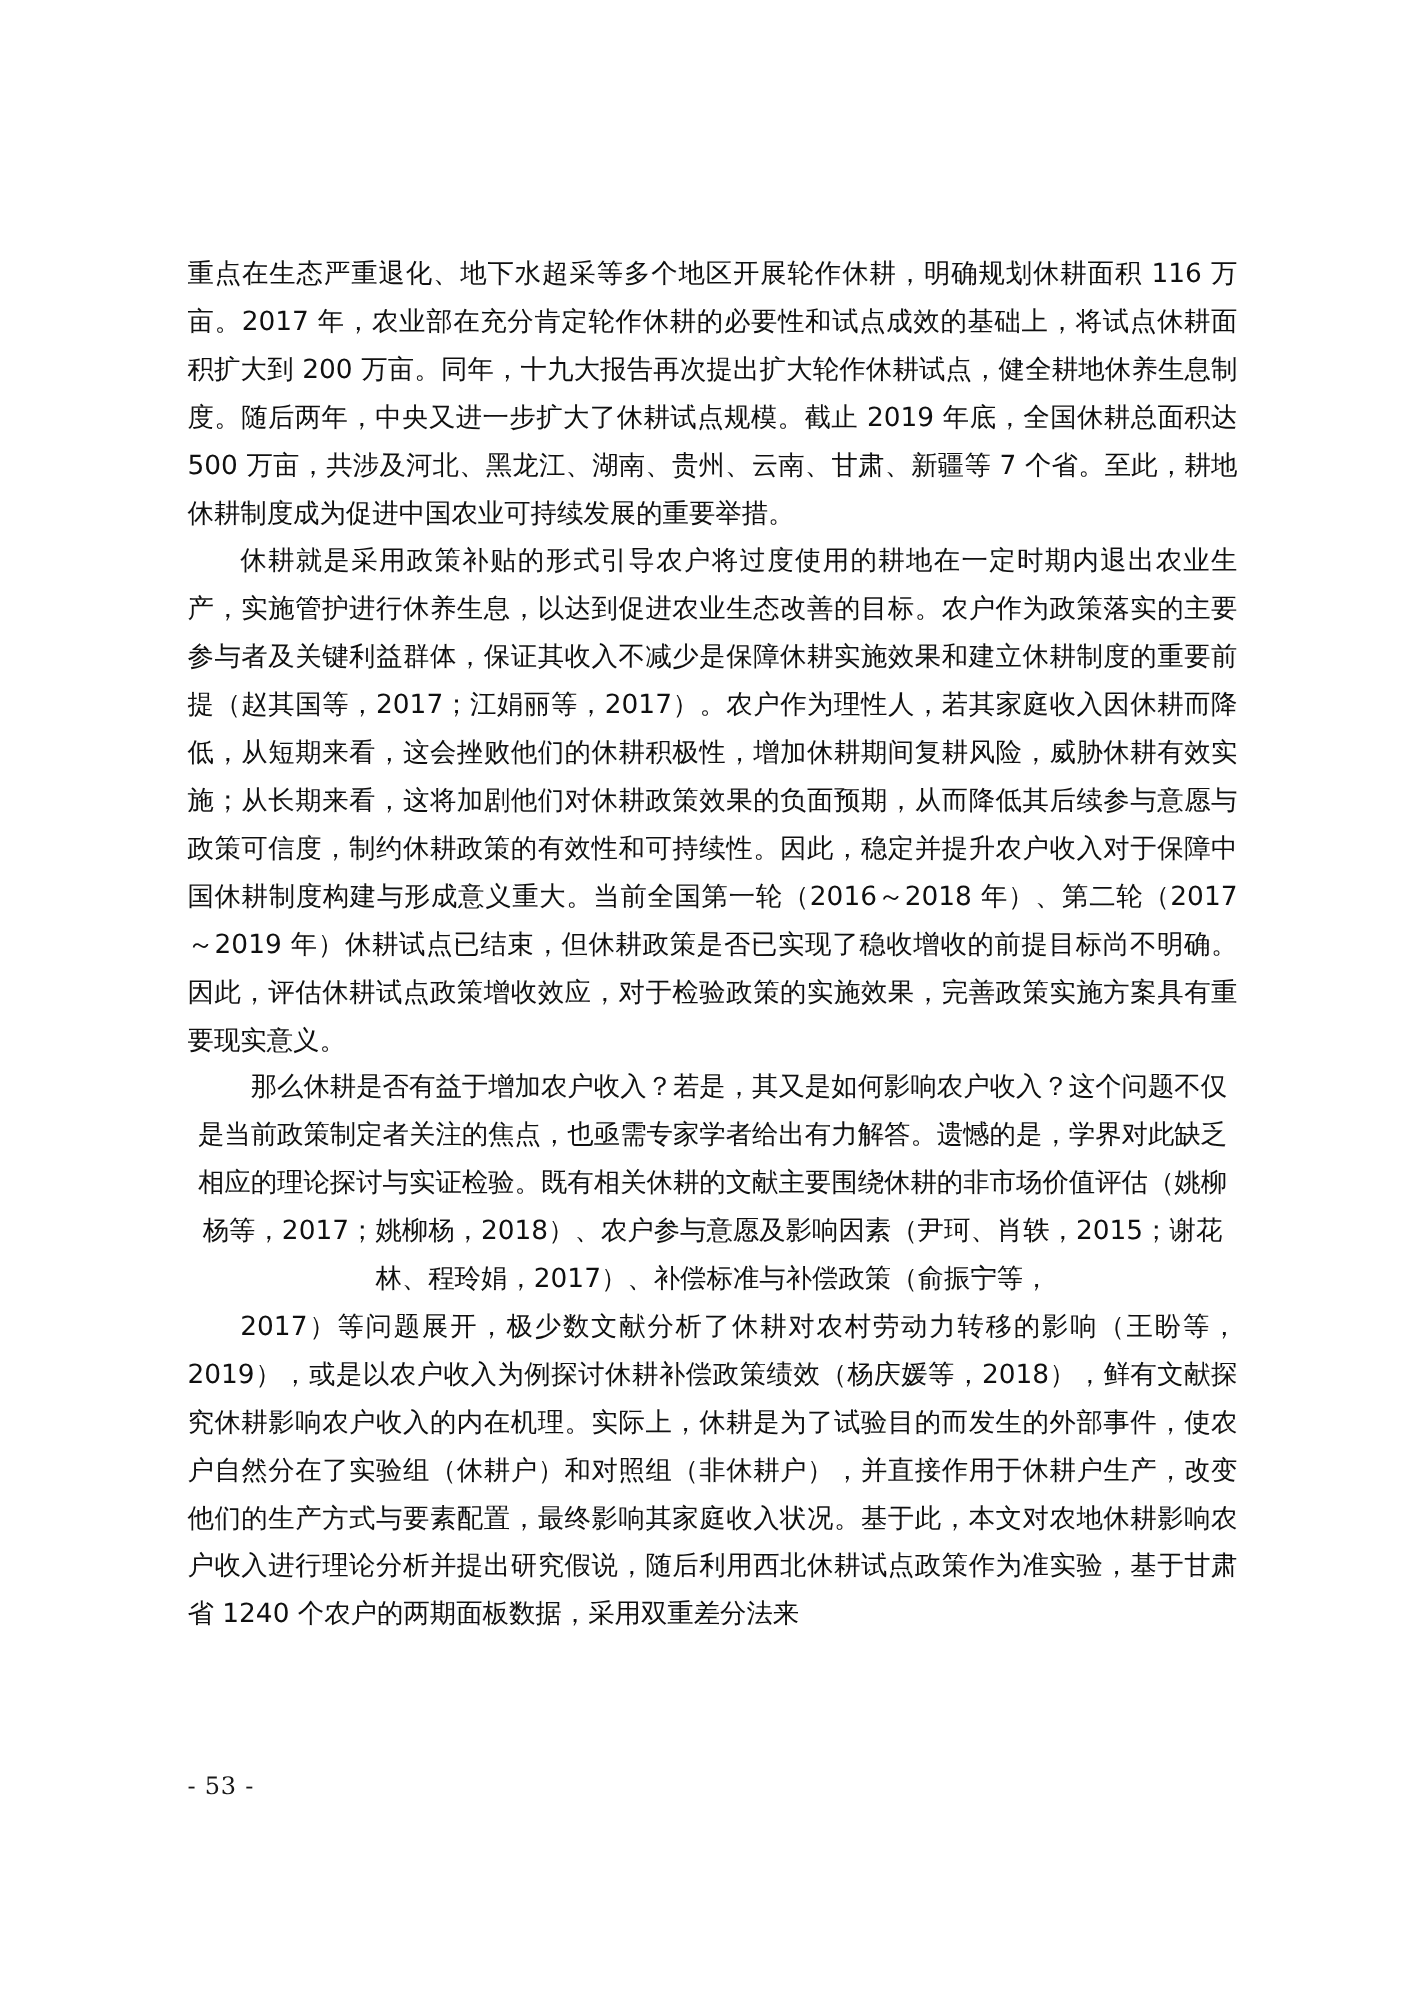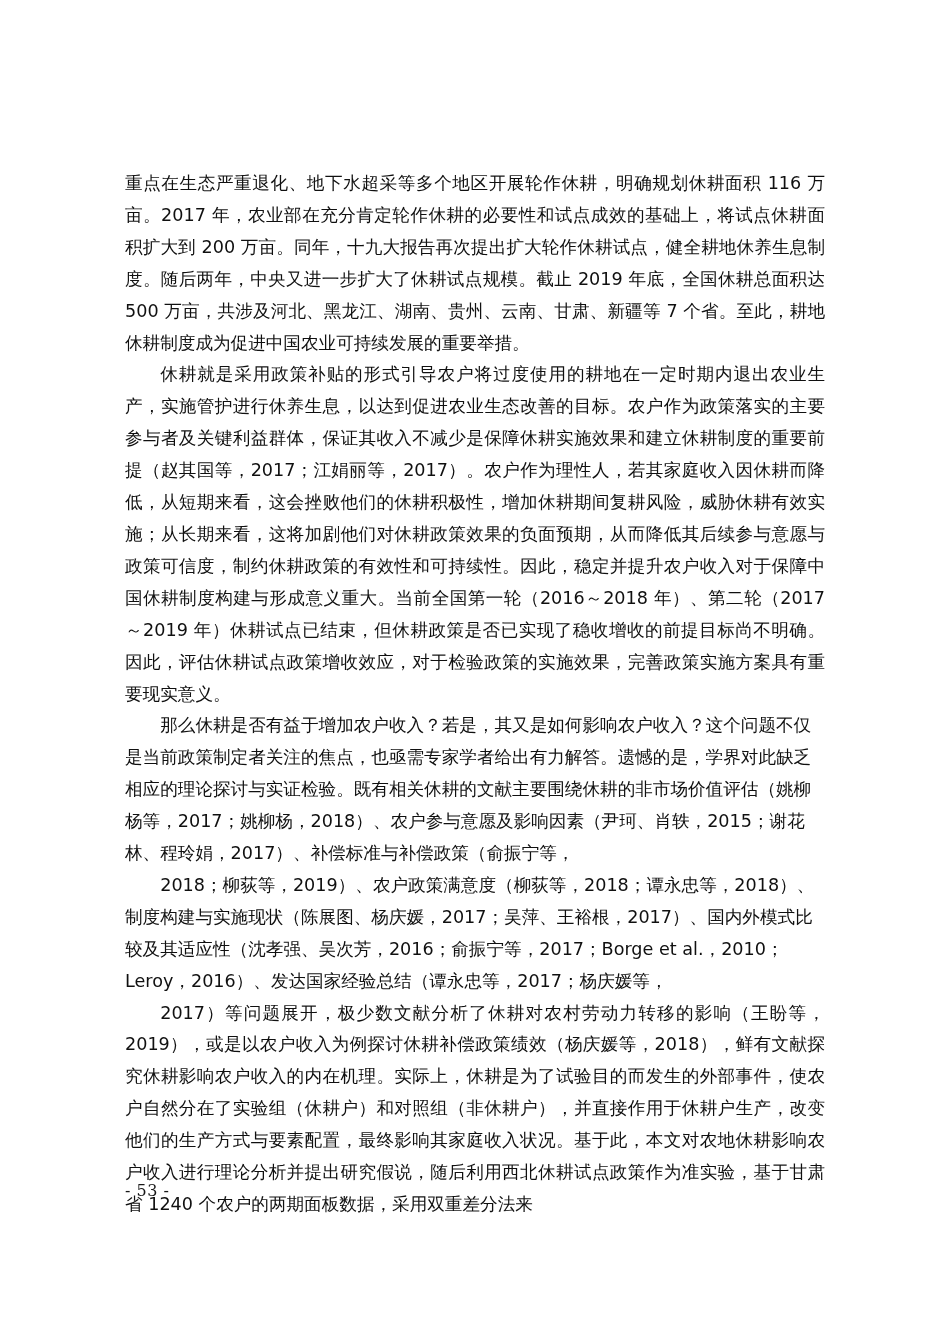--- a/index.html
+++ b/index.html
@@ -39,21 +39,21 @@
     letter-spacing: 0px;
     word-spacing: 0px;
     text-indent: 0;
   }
   .para.indent {
     text-indent: 2em;
   }
   
   .para .brk {
     display: block;
-    text-align: left;
+    text-align: center;
   }
   .para .brk-cont {
     display: block;
     text-align: justify;
     text-justify: inter-ideograph;
   }
   .page-number {
     position: absolute;
     left: 125px;
     top: 1180px;
@@ -70,21 +70,20 @@
 <div class="page">
 
   <div class="text-block">
 
     <p class="para">重点在生态严重退化、地下水超采等多个地区开展轮作休耕，明确规划休耕面积 116 万亩。2017 年，农业部在充分肯定轮作休耕的必要性和试点成效的基础上，将试点休耕面积扩大到 200 万亩。同年，十九大报告再次提出扩大轮作休耕试点，健全耕地休养生息制度。随后两年，中央又进一步扩大了休耕试点规模。截止 2019 年底，全国休耕总面积达 500 万亩，共涉及河北、黑龙江、湖南、贵州、云南、甘肃、新疆等 7 个省。至此，耕地休耕制度成为促进中国农业可持续发展的重要举措。</p>
 
     <p class="para indent">休耕就是采用政策补贴的形式引导农户将过度使用的耕地在一定时期内退出农业生产，实施管护进行休养生息，以达到促进农业生态改善的目标。农户作为政策落实的主要参与者及关键利益群体，保证其收入不减少是保障休耕实施效果和建立休耕制度的重要前提（赵其国等，2017；江娟丽等，2017）。农户作为理性人，若其家庭收入因休耕而降低，从短期来看，这会挫败他们的休耕积极性，增加休耕期间复耕风险，威胁休耕有效实施；从长期来看，这将加剧他们对休耕政策效果的负面预期，从而降低其后续参与意愿与政策可信度，制约休耕政策的有效性和可持续性。因此，稳定并提升农户收入对于保障中国休耕制度构建与形成意义重大。当前全国第一轮（2016～2018 年）、第二轮（2017～2019 年）休耕试点已结束，但休耕政策是否已实现了稳收增收的前提目标尚不明确。因此，评估休耕试点政策增收效应，对于检验政策的实施效果，完善政策实施方案具有重要现实意义。</p>
 
     <p class="para indent">
         <span class="brk">那么休耕是否有益于增加农户收入？若是，其又是如何影响农户收入？这个问题不仅是当前政策制定者关注的焦点，也亟需专家学者给出有力解答。遗憾的是，学界对此缺乏相应的理论探讨与实证检验。既有相关休耕的文献主要围绕休耕的非市场价值评估（姚柳杨等，2017；姚柳杨，2018）、农户参与意愿及影响因素（尹珂、肖轶，2015；谢花林、程玲娟，2017）、补偿标准与补偿政策（俞振宁等，</span>
-        <span class="brk">2018；柳荻等，2019）、农户政策满意度（柳荻等，2018；谭永忠等，2018）、制度构建与实施现状（陈展图、杨庆媛，2017；吴萍、王裕根，2017）、国内外模式比较及其适应性（沈孝强、吴次芳，2016；俞振宁等，2017；Borge et al.，2010；Leroy，2016）、发达国家经验总结（谭永忠等，2017；杨庆媛等，</span>
         <span class="brk-cont">2017）等问题展开，极少数文献分析了休耕对农村劳动力转移的影响（王盼等，2019），或是以农户收入为例探讨休耕补偿政策绩效（杨庆媛等，2018），鲜有文献探究休耕影响农户收入的内在机理。实际上，休耕是为了试验目的而发生的外部事件，使农户自然分在了实验组（休耕户）和对照组（非休耕户），并直接作用于休耕户生产，改变他们的生产方式与要素配置，最终影响其家庭收入状况。基于此，本文对农地休耕影响农户收入进行理论分析并提出研究假说，随后利用西北休耕试点政策作为准实验，基于甘肃省 1240 个农户的两期面板数据，采用双重差分法来</span>
       </p>
 
   </div>
 
   <div class="page-number">- 53 -</div>
 
 </div>
 
 </body></html>

